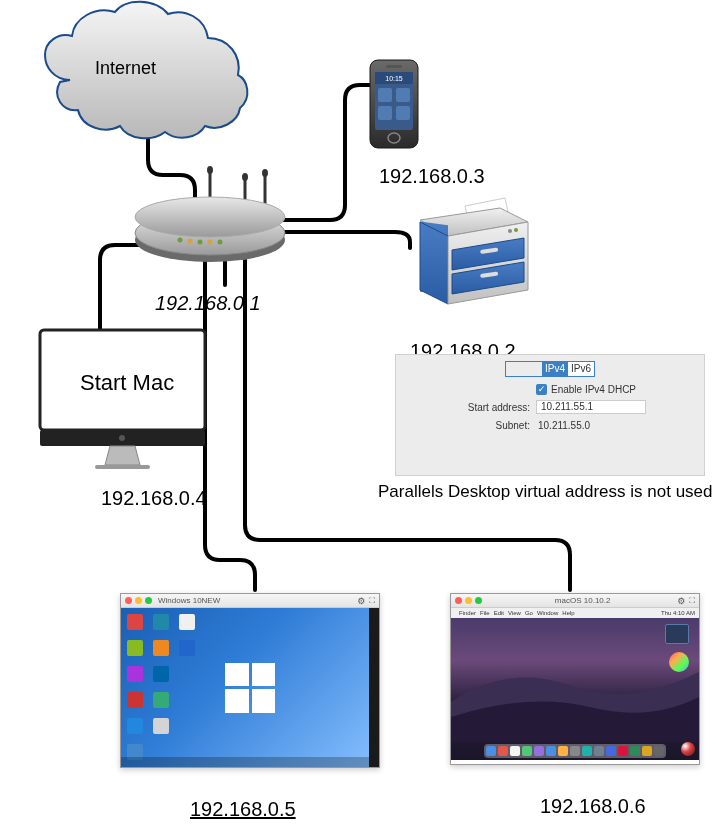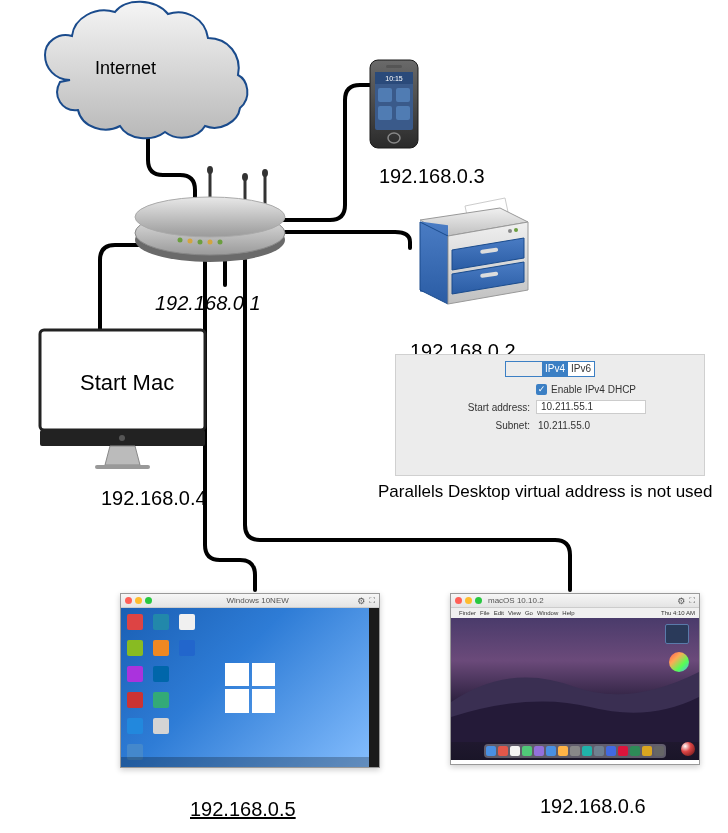--- a/index.html
+++ b/index.html
@@ -350,21 +350,21 @@
 </div>
 <div class="subnet-caption" style="left:378px; top:482px;">Parallels Desktop virtual address is not used</div>
 
 <div class="vm-window" style="left:120px; top:593px; width:260px; height:175px;">
   <div class="vm-titlebar">
     <div class="traffic">
       <span class="tl-r"></span>
       <span class="tl-y"></span>
       <span class="tl-g"></span>
     </div>
-    <span style="flex:1;text-align:center;">Windows 10NEW</span>
+    <span style="flex:1;">Windows 10NEW</span>
     <span style="font-size:9px;">⚙</span>
     <span style="margin-left:4px;font-size:8px;">⛶</span>
   </div>
   <div class="win-desktop">
     <div class="win-icons">
       <div style="background:#d44"></div>
         <div style="background:#28a"></div>
         <div style="background:#f0f0f0"></div>
       <div style="background:#8b2"></div>
         <div style="background:#e82"></div>
@@ -393,21 +393,21 @@
   </div>
 </div>
 
 <div class="vm-window" style="left:450px; top:593px; width:250px; height:172px;">
   <div class="vm-titlebar">
     <div class="traffic">
       <span class="tl-r"></span>
       <span class="tl-y"></span>
       <span class="tl-g"></span>
     </div>
-    <span style="flex:1;text-align:left;">macOS 10.10.2</span>
+    <span style="flex:1;text-align:center;">macOS 10.10.2</span>
     <span style="font-size:9px;">⚙</span>
     <span style="margin-left:4px;font-size:8px;">⛶</span>
   </div>
   <div style="height:calc(100% - 14px);display:flex;flex-direction:column;">
     <div class="mac-menubar">
       <span></span>
       <span>Finder</span>
       <span>File</span>
       <span>Edit</span>
       <span>View</span>

